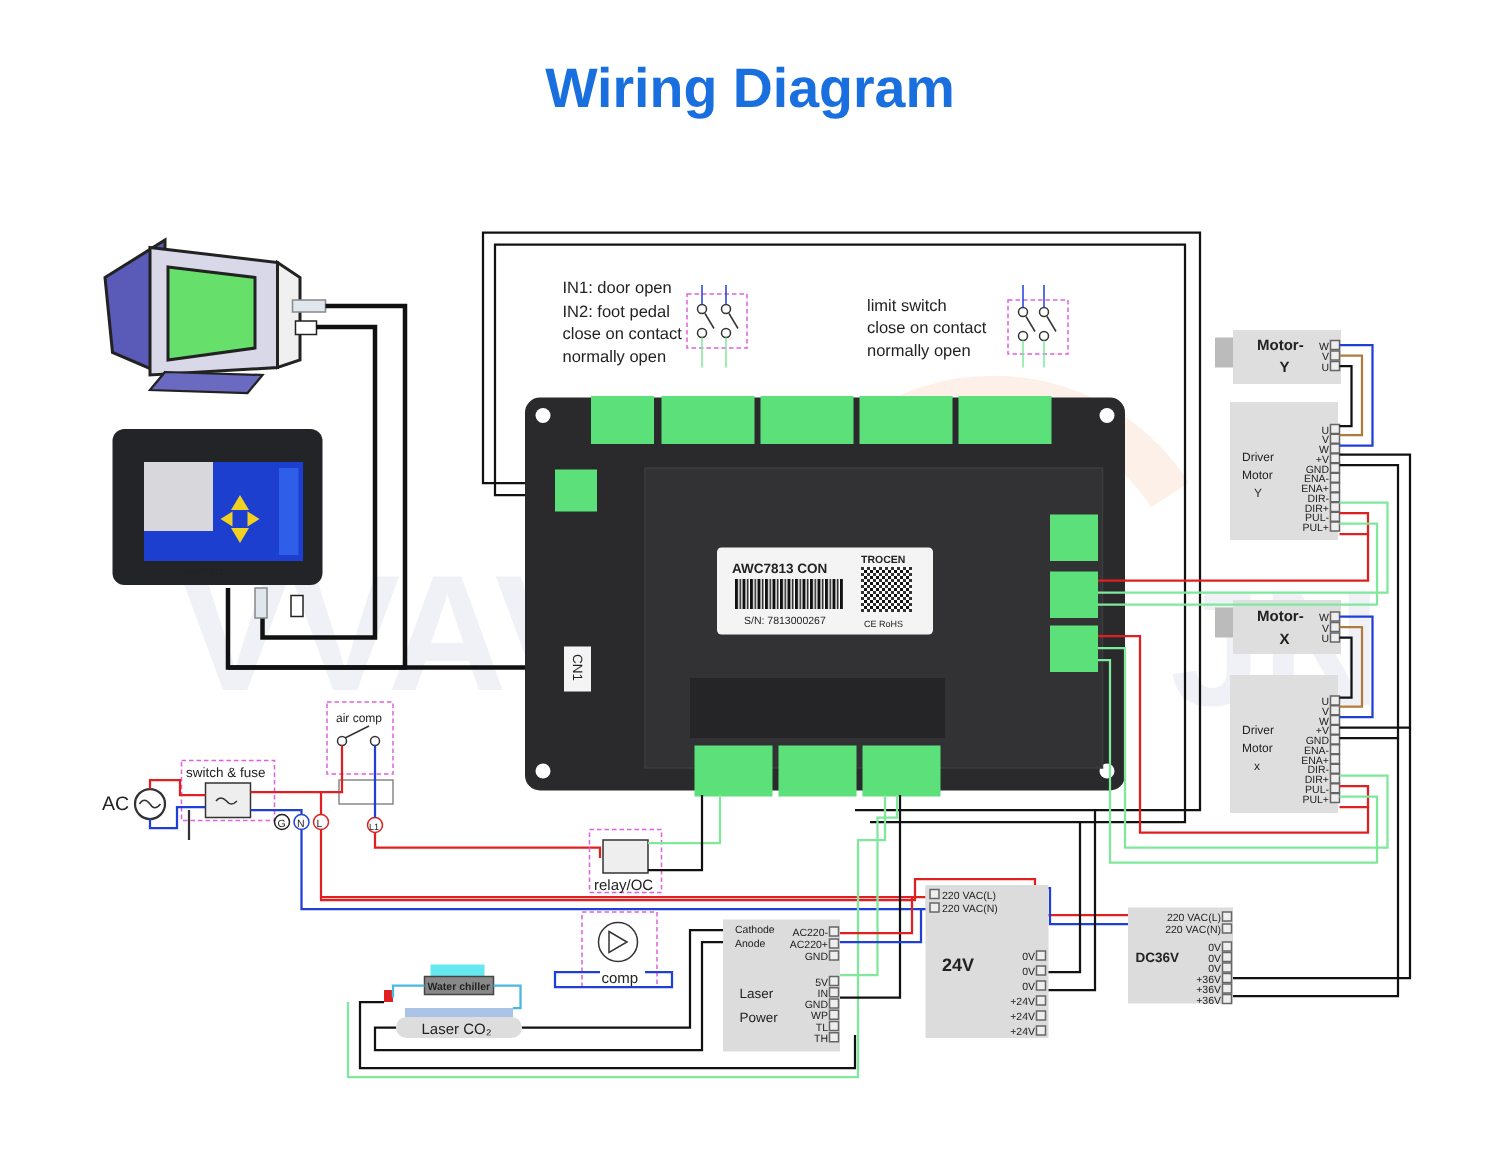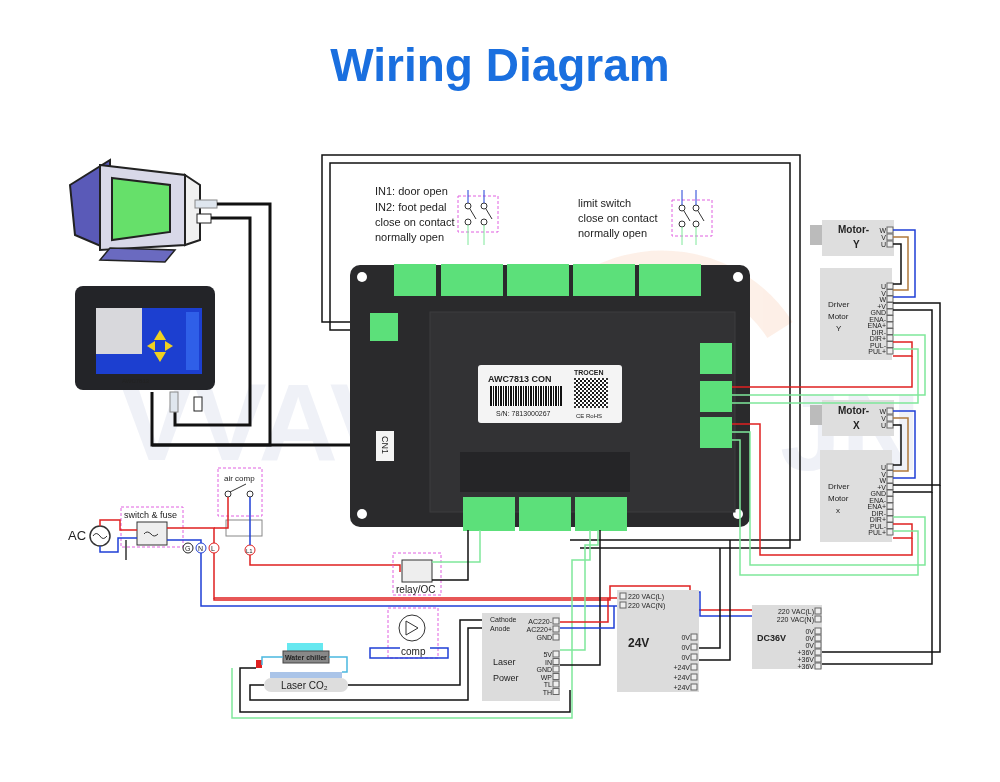--- a/index.html
+++ b/index.html
@@ -1,17 +1,17 @@
 <!DOCTYPE html>
 <html><head>
 <meta charset="utf-8">
 <style>
   html, body { margin:0; padding:0; background:#ffffff; }
   body { width:1000px; height:782px; position:relative; overflow:hidden; font-family:"Liberation Sans", sans-serif; }
-  #title { position:absolute; left:0; top:38px; width:1000px; text-align:center; font-family:"Liberation Sans", sans-serif; font-weight:bold; font-size:46px; color:#1a6fdf; }
+  #title { position:absolute; left:0; top:38px; width:1000px; text-align:center; font-family:"Liberation Sans", sans-serif; font-weight:bold; font-size:37px; color:#1a6fdf; }
   svg#diagram { position:absolute; left:0; top:0; }
   .lbl { font-family:"Liberation Sans", sans-serif; fill:#222; }
   .pin { font-family:"Liberation Sans", sans-serif; font-size:7px; fill:#222; }
 </style>
 </head>
 <body>
 
 <div id="title">Wiring Diagram</div>
 
 <svg id="diagram" width="1000" height="782" viewBox="0 0 1000 782" xmlns="http://www.w3.org/2000/svg">

